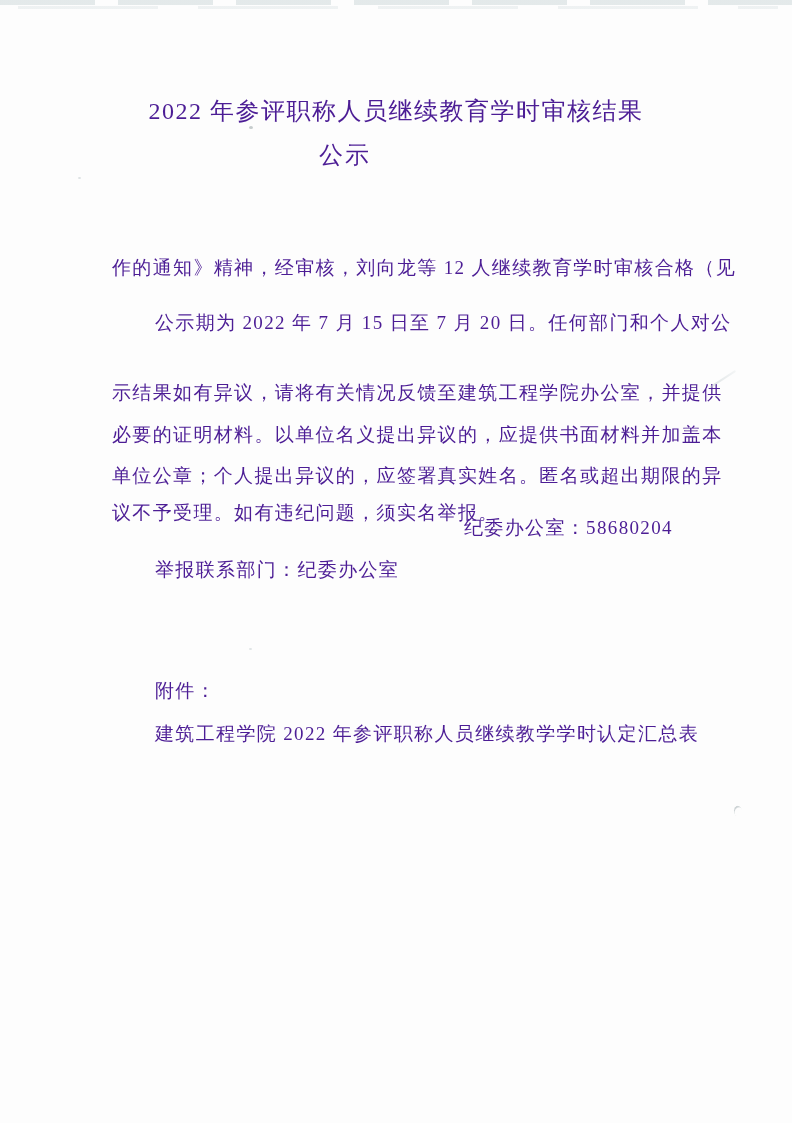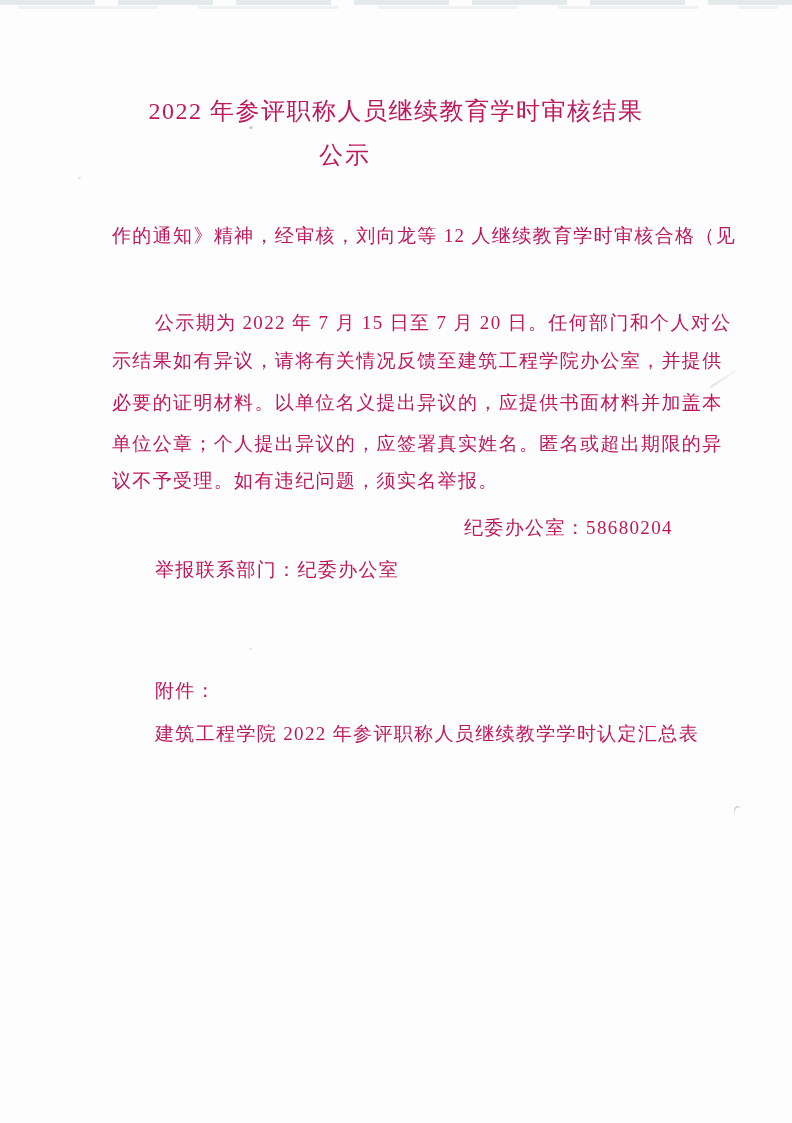--- a/index.html
+++ b/index.html
@@ -7,21 +7,21 @@
     padding: 0;
     background: #ffffff;
   }
   .page {
     position: relative;
     width: 792px;
     height: 1123px;
     background: #fdfdfd;
     overflow: hidden;
     font-family: "Liberation Serif", "DejaVu Serif", serif;
-    color: #be185d;
+    color: #4c1d95;
   }
   
   .scan-edge-top {
     position: absolute;
     top: 0; left: 0;
     width: 792px; height: 5px;
     background: repeating-linear-gradient(90deg,
       rgba(190,204,206,0.40) 0px, rgba(190,204,206,0.40) 95px,
       rgba(255,255,255,0) 95px, rgba(255,255,255,0) 118px);
   }
@@ -56,21 +56,21 @@
     white-space: nowrap;
   }
   .doc-line {
     position: absolute;
     font-size: 19px;
     line-height: 20px;
     letter-spacing: 1.35px;
     white-space: nowrap;
   }
   .indent { left: 155px; }
-  .flush  { left: 112px; }
+  .flush  { left: 112px; margin-top: 32px; }
   .p1-l1 { top: 190px; }
   .p1-l2 { top: 226px; }
   .p1-l3 { top: 267px; }
   .p2-l1 { top: 313px; }
   .p2-l2 { top: 351px; }
   .p2-l3 { top: 393px; }
   .p2-l4 { top: 434px; }
   .p2-l5 { top: 471px; }
   .contact-row {
     position: absolute;

